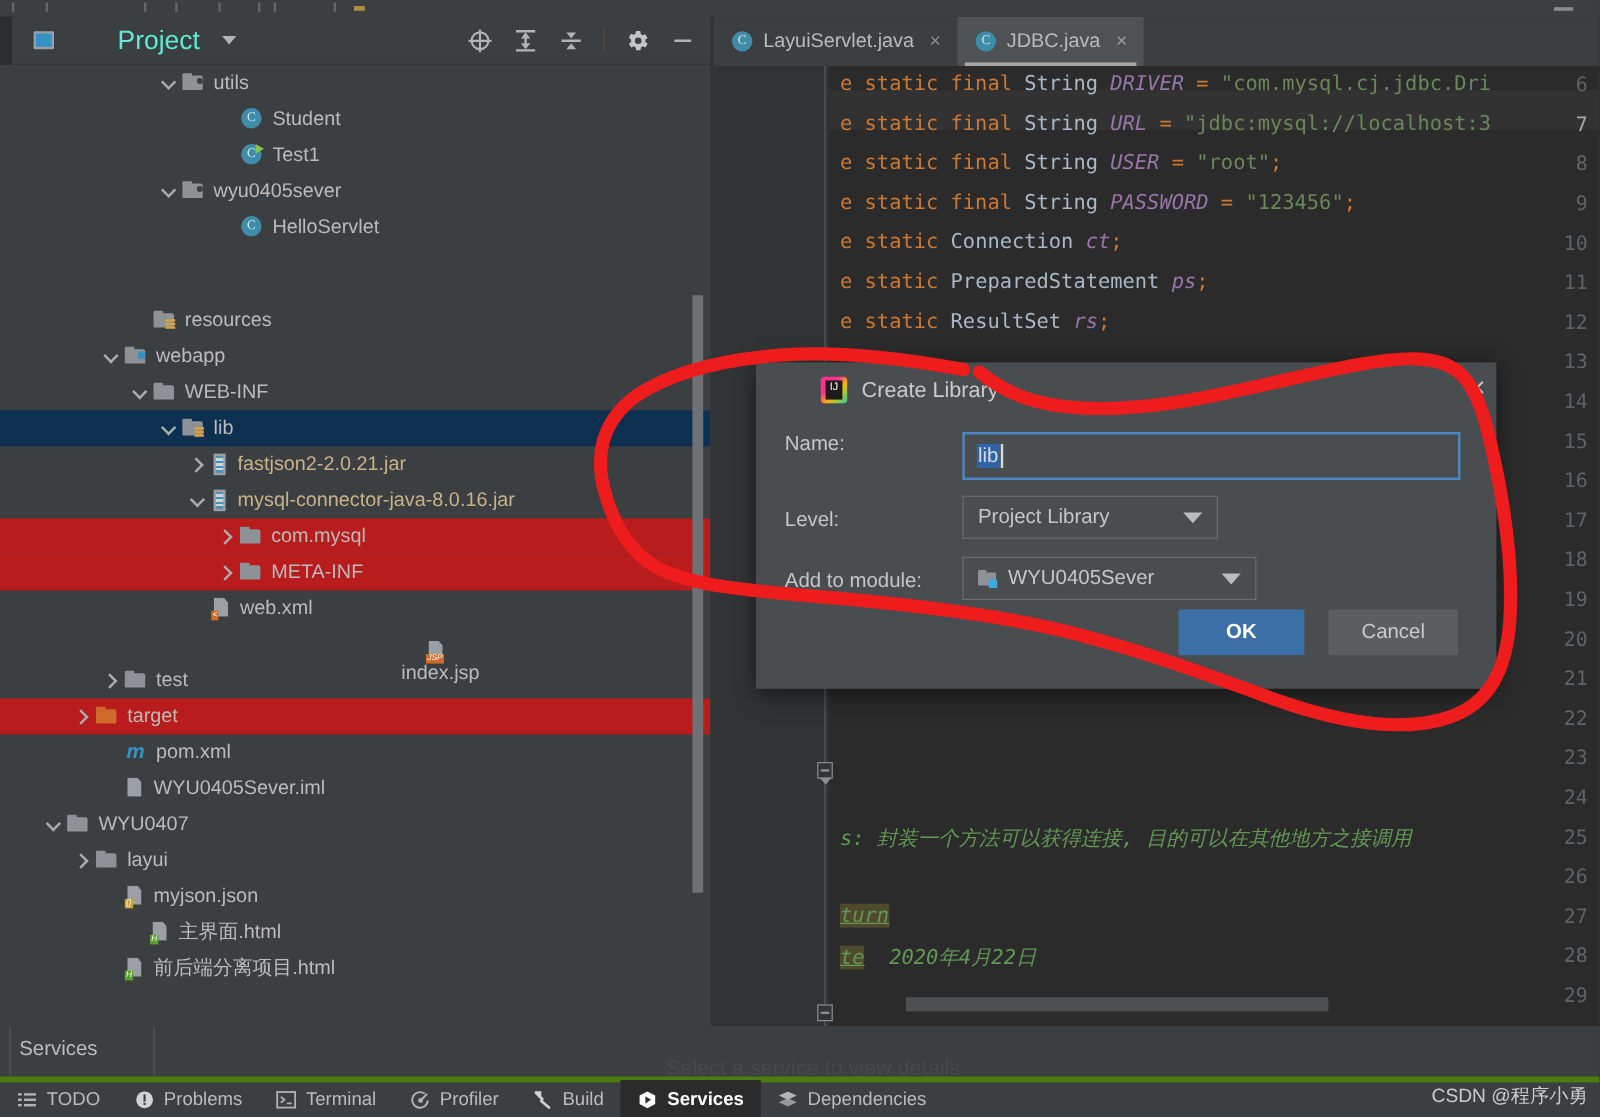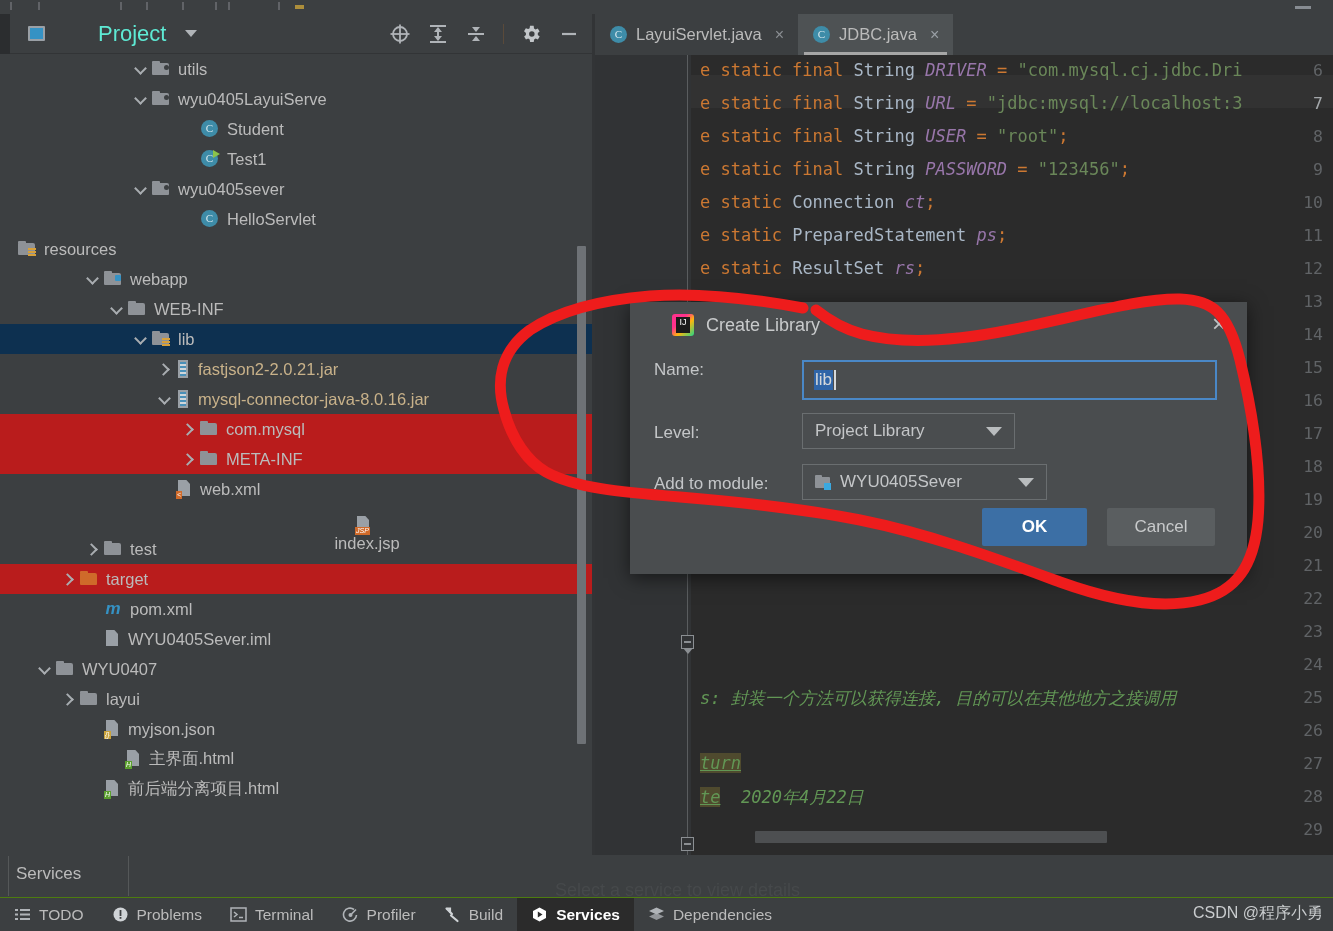--- a/index.html
+++ b/index.html
@@ -119,21 +119,21 @@
   .cm{ color:#629755; font-style:italic; }
   .tg{ color:#629755; font-style:italic; text-decoration:underline; background:#4f4a2e; }
   .line-hl-row { position:absolute; left:96px; width:642px; height:33px; background:#323232; }
   .h-scroll { position:absolute; left:160px; bottom:12px; width:352px; height:12px; background:#4d4f51; border-radius:1px; }
 
   
   .dialog {
     position:absolute; left:630px; top:302px; width:617px; height:272px;
     background:#4a4d4f; box-shadow:0 4px 18px rgba(0,0,0,.55);
   }
-  .dlg-title { position:absolute; left:0; top:0; width:617px; height:46px; display:flex; align-items:center;padding-left:28px; }
+  .dlg-title { position:absolute; left:12px; top:0; width:617px; height:46px; display:flex; align-items:center;padding-left:28px; }
   .dlg-icon { width:22px; height:22px; margin-left:14px; position:relative;
      background:linear-gradient(135deg,#ff318c 0%,#ff318c 35%,#fdb60d 60%,#21d789 100%);
      border-radius:3px; }
   .dlg-icon span{ position:absolute; left:4px; top:3px; width:14px; height:16px; background:#1b1b1b; color:#fff;
      font-size:9px; line-height:10px; text-align:center; font-family:"Liberation Sans",sans-serif; }
   .dlg-title-text { color:#c8cacb; font-size:18px; margin-left:12px; }
   .dlg-close { position:absolute; right:16px; top:11px; width:24px; height:24px; color:#c0c2c4; font-size:24px; line-height:22px; text-align:center; font-family:"Liberation Sans",sans-serif; }
 
   .dlg-row { position:absolute; display:flex; align-items:center; }
   .dlg-label { color:#c4c6c8; font-size:17px; }
@@ -159,21 +159,21 @@
   .btn.ok { left:352px; top:206px; width:105px; background:#3c6fa5; color:#ffffff; font-weight:bold; }
   .btn.cancel { left:477px; top:206px; width:108px; background:#5a5e60; color:#c8cacb; }
 
   
   .services-strip { position:absolute; left:0; top:855px; width:1333px; height:42px; background:#3c3f41; }
   .services-label { position:absolute; left:16px; top:864px; color:#bbbbbb; font-size:17px; }
   .services-vline { position:absolute; left:8px; top:856px; width:1px; height:40px; background:#555859; }
   .services-vline2 { position:absolute; left:128px; top:856px; width:1px; height:40px; background:#555859; }
   .faint { position:absolute; left:555px; top:880px; color:#46494b; font-size:18px; }
 
-  .statusbar { position:absolute; left:0; top:897px; width:1333px; height:34px; background:#3c3f41; border-top:1px solid #4d7c0f; display:flex; align-items:center; }
+  .statusbar { position:absolute; left:0; top:897px; width:1333px; height:34px; background:#3c3f41; border-top:5px solid #4d7c0f; display:flex; align-items:center; }
   .sb-item { display:flex; align-items:center; gap:8px; padding:0 14px; height:34px; color:#bbbbbb; font-size:15.5px; }
   .sb-item.active { background:#2b2b2b; color:#ffffff; font-weight:bold; }
   .sb-ic { width:17px; height:17px; position:relative; }
   .csdn { position:absolute; right:10px; top:903px; color:#c9ccce; font-size:16px; }
 
   
   .marker { position:absolute; left:0; top:0; width:1333px; height:931px; pointer-events:none; }
 </style>
 </head>
 <body>
@@ -241,55 +241,47 @@
 
     <div class="tree" id="tree">
         <div class="trow" style="padding-left: 134px;">
           <span class="arrow down"></span>
           <span style="width:6px;display:inline-block"></span>
           <span class="ic folder src">
             <i class="dot"></i>
           </span>
           <span class="tlabel">utils</span>
         </div>
+        <div class="trow" style="padding-left: 182px;">
+          <span class="arrow none"></span>
+          <span style="width:6px;display:inline-block"></span>
+          <span class="ic cls"></span>
+          <span class="tlabel">Student</span>
+        </div>
+        <div class="trow" style="padding-left: 182px;">
+          <span class="arrow none"></span>
+          <span style="width:6px;display:inline-block"></span>
+          <span class="ic cls run"></span>
+          <span class="tlabel">Test1</span>
+        </div>
         <div class="trow" style="padding-left: 134px;">
           <span class="arrow down"></span>
           <span style="width:6px;display:inline-block"></span>
           <span class="ic folder src">
             <i class="dot"></i>
           </span>
-          <span class="tlabel">wyu0405LayuiServe</span>
-        </div>
-        <div class="trow" style="padding-left: 182px;">
-          <span class="arrow none"></span>
-          <span style="width:6px;display:inline-block"></span>
-          <span class="ic cls"></span>
-          <span class="tlabel">Student</span>
-        </div>
-        <div class="trow" style="padding-left: 182px;">
-          <span class="arrow none"></span>
-          <span style="width:6px;display:inline-block"></span>
-          <span class="ic cls run"></span>
-          <span class="tlabel">Test1</span>
-        </div>
-        <div class="trow" style="padding-left: 134px;">
-          <span class="arrow down"></span>
-          <span style="width:6px;display:inline-block"></span>
-          <span class="ic folder src">
-            <i class="dot"></i>
-          </span>
           <span class="tlabel">wyu0405sever</span>
         </div>
         <div class="trow" style="padding-left: 182px;">
           <span class="arrow none"></span>
           <span style="width:6px;display:inline-block"></span>
           <span class="ic cls"></span>
           <span class="tlabel">HelloServlet</span>
         </div>
-        <div class="trow" style="">
+        <div class="trow" style="padding-left: 110px; margin-top: 48px;">
           <span class="arrow none"></span>
           <span style="width:6px;display:inline-block"></span>
           <span class="ic folder res">
             <span class="lines">
               <i></i>
               <i></i>
               <i></i>
             </span>
           </span>
           <span class="tlabel">resources</span>

